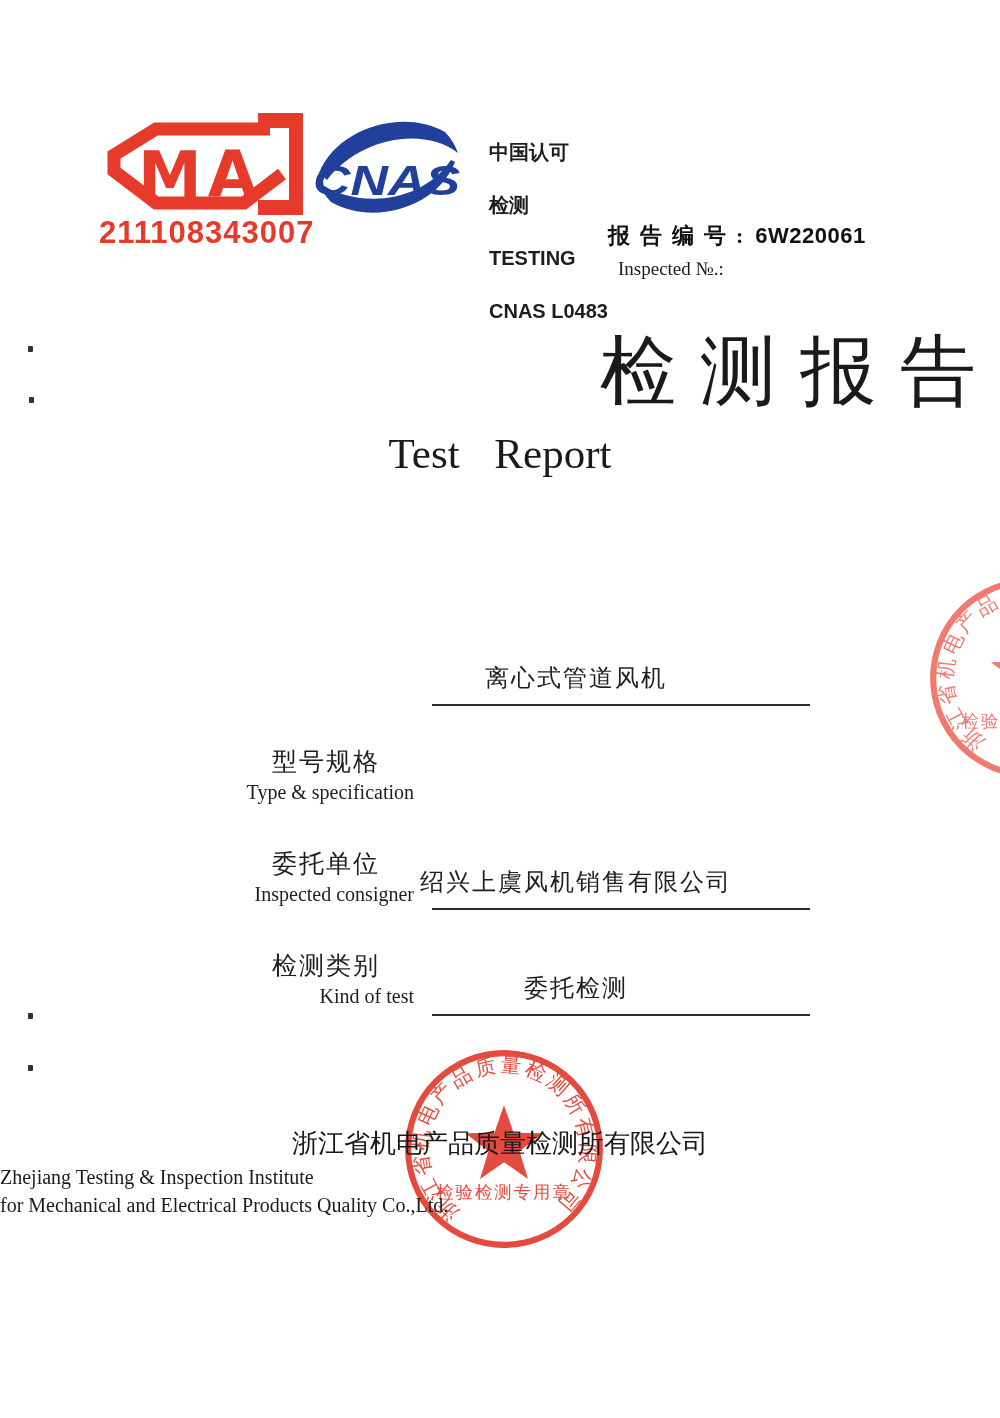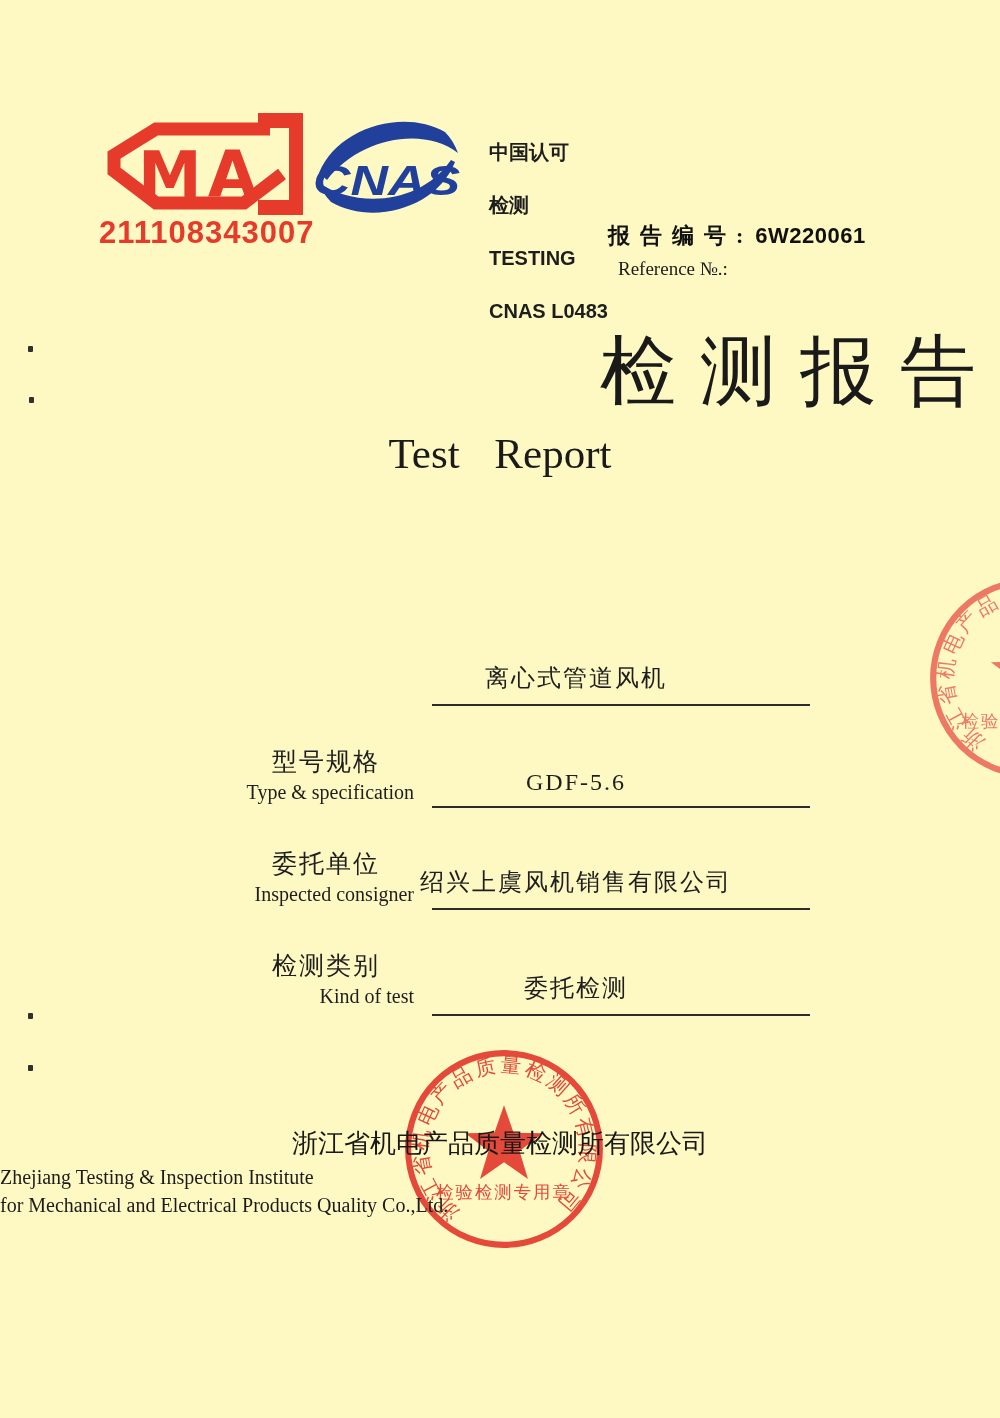--- a/index.html
+++ b/index.html
@@ -1,18 +1,18 @@
 <!DOCTYPE html>
 <html><head>
 <meta charset="utf-8">
 <style>
   html,body{margin:0;padding:0;background:#e8e8e8;}
   #page{
     position:relative;width:1000px;height:1418px;margin:0 auto;
-    background:#fef9c3;overflow:hidden;
+    background:#ffffff;overflow:hidden;
     font-family:"Liberation Serif","DejaVu Serif",serif;color:#1e1e1e;
   }
   .abs{position:absolute;}
 
   
   .cma-svg{left:96px;top:101px;width:208px;height:118px;}
   .cma-number{left:99px;top:215px;font-family:"Liberation Sans","DejaVu Sans",sans-serif;
     font-weight:bold;font-size:31px;letter-spacing:1px;color:#e63a2b;}
   .cnas-svg{left:312px;top:116px;width:150px;height:104px;}
   .accred{left:489px;top:112px;font-family:"Liberation Sans","DejaVu Sans",sans-serif;
@@ -72,38 +72,35 @@
   <div class="abs accred">
     <div>中国认可</div>
     <div>检测</div>
     <div>TESTING</div>
     <div>CNAS L0483</div>
   </div>
 
   <div class="abs report-no">
     <span class="zh">报告编号:</span><span class="val">6W220061</span>
   </div>
-  <div class="abs reference">Reference №.:</div>
+  <div class="abs reference">Inspected №.:</div>
 
   <div class="abs title-zh">检测报告</div>
   <div class="abs title-en">Test Report</div>
 
   <div class="abs field-row" style="top:640px">
     <div class="value-box">
       <span class="value">离心式管道风机</span>
     </div>
   </div>
 
   <div class="abs field-row" style="top:742px">
     <div class="labels">
       <span class="label-zh">型号规格</span>
       <span class="label-en">Type &amp; specification</span>
-    </div>
-    <div class="value-box">
-      <span class="value">GDF-5.6</span>
     </div>
   </div>
 
   <div class="abs field-row" style="top:844px">
     <div class="labels">
       <span class="label-zh">委托单位</span>
       <span class="label-en">Inspected consigner</span>
     </div>
     <div class="value-box">
       <span class="value">绍兴上虞风机销售有限公司</span>

